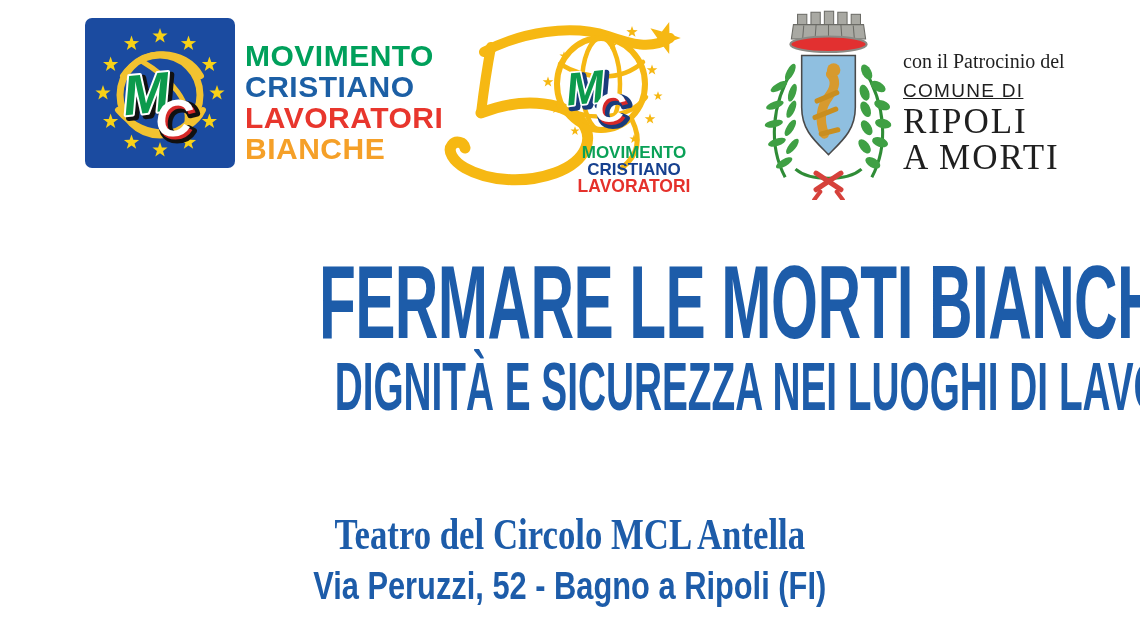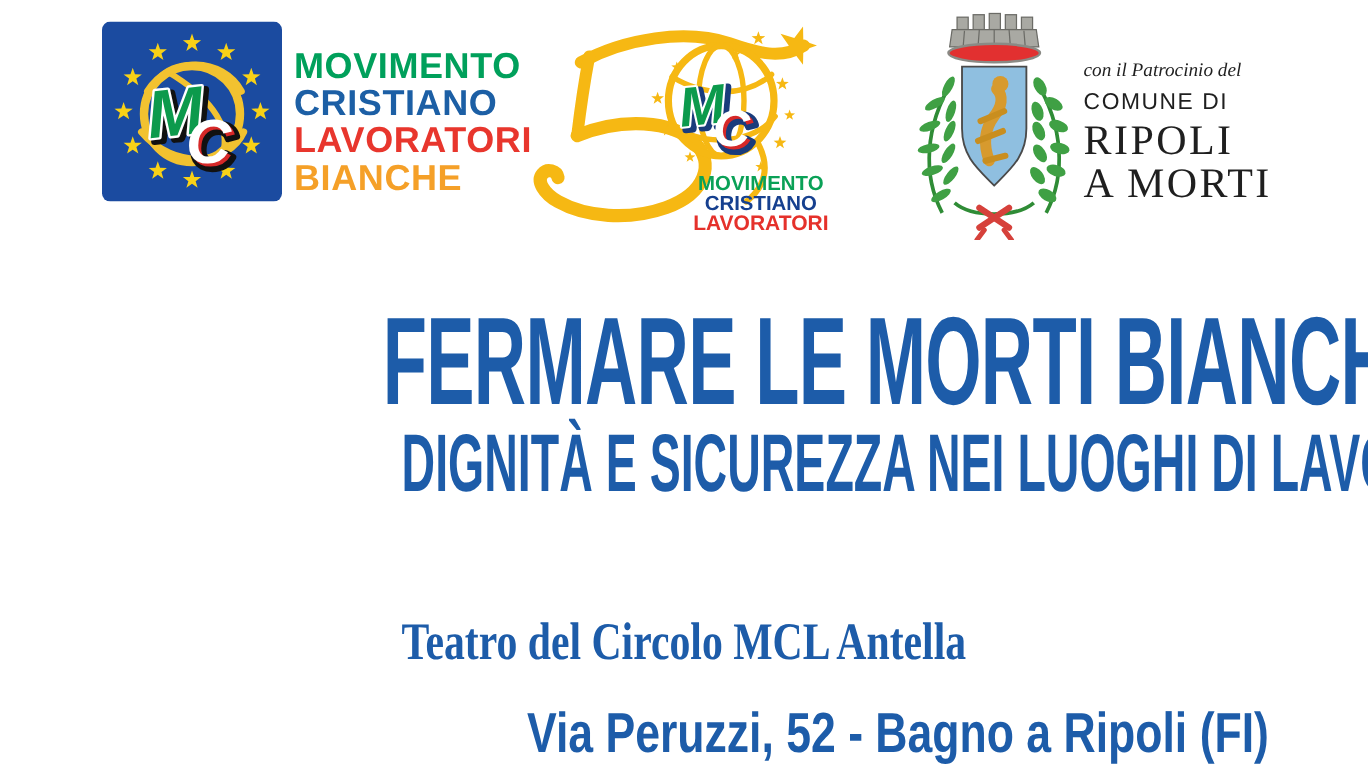--- a/index.html
+++ b/index.html
@@ -9,36 +9,36 @@
   }
   
   .mcl-emblem{position:absolute;left:85px;top:18px;}
   .mcl-text{position:absolute;left:245px;top:40px;font-weight:bold;
     font-size:30px;line-height:31px;letter-spacing:.5px;white-space:nowrap;}
   .mcl-text .g{color:#00A05B}.mcl-text .b{color:#1C5FA5}
   .mcl-text .r{color:#E8362D}.mcl-text .o{color:#F5A028}
   .anniv{position:absolute;left:436px;top:0px;}
   .coat{position:absolute;left:756px;top:4px;}
   .patronage{position:absolute;left:903px;top:50px;color:#1f1f1f;white-space:nowrap;}
-  .patronage .pretext{font-family:"Liberation Serif",serif;font-style:italic;font-size:16px;}
-  .patronage .org{font-size:19px;letter-spacing:1.3px;margin-top:7px;}
+  .patronage .pretext{font-family:"Liberation Serif",serif;font-size:20px;}
+  .patronage .org{font-size:19px;letter-spacing:1.3px;margin-top:7px;text-decoration:underline;}
   .patronage .city{font-family:"Liberation Serif",serif;font-size:35px;letter-spacing:2px;line-height:33px;margin-top:3px;}
   
   .line{position:absolute;left:0;right:0;text-align:center;color:#1D5CA9;
     font-weight:bold;line-height:1;white-space:nowrap;}
   .squeeze{display:inline-block;transform:scaleX(var(--sx));transform-origin:50% 50%;}
   .title1{top:250px;font-size:104px;letter-spacing:-1px;}
   .title1 .squeeze{--sx:0.58;}
   .title2{top:352px;font-size:68px;}
   .title2 .squeeze{--sx:0.57;}
   .date-line{top:447px;font-size:53px;}
   .date-line .squeeze{--sx:0.80;}
   .venue-line{top:513px;font-size:44px;font-family:Liberation Serif, serif;}
   .venue-line .squeeze{--sx:0.79;}
-  .addr-line{top:587px;font-size:47px;text-align:right;}
+  .addr-line{top:566px;font-size:39px;}
   .addr-line .squeeze{--sx:0.79;}
   
   text{font-family:"Liberation Sans",sans-serif;font-weight:bold;}
 </style>
 </head>
 <body>
 
 <div class="poster">
 
   <svg class="mcl-emblem" width="150" height="150" viewBox="0 0 150 150">

